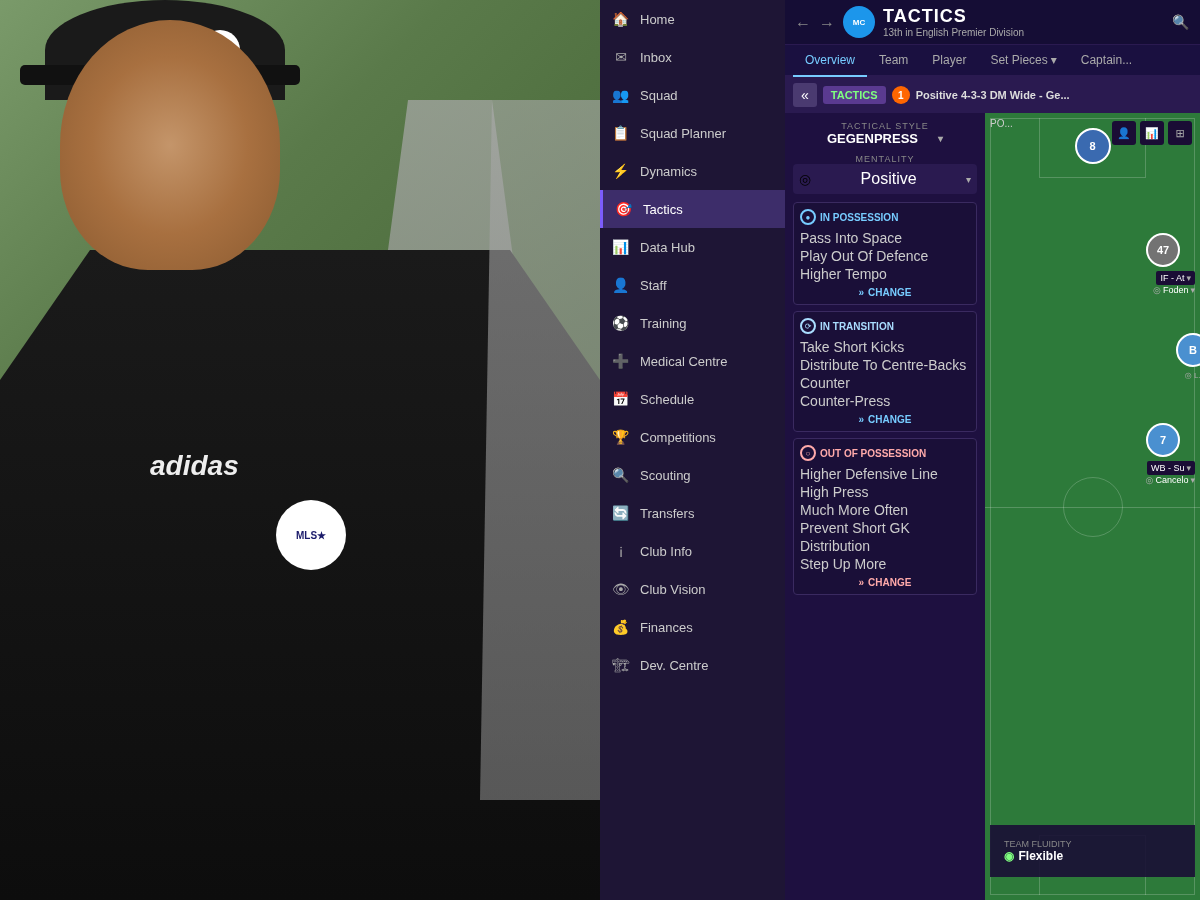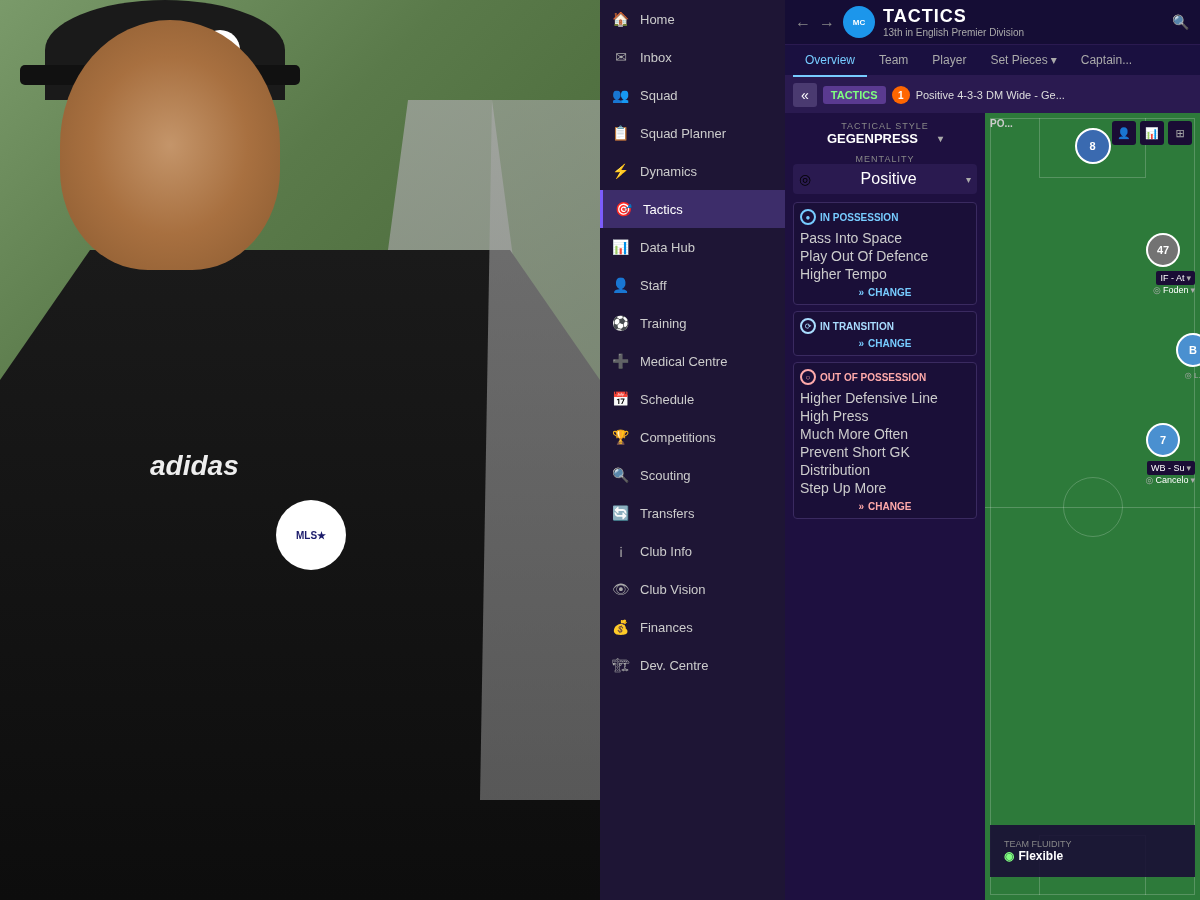--- a/index.html
+++ b/index.html
@@ -271,20 +271,21 @@
       display: flex;
       align-items: center;
       justify-content: center;
       font-size: 10px;
       font-weight: bold;
     }
     .tactics-name {
       color: #ddd;
       font-size: 11px;
       flex: 1;
+      font-weight: bold;
     }
 
     
     #tactics-main {
       display: flex;
       flex: 1;
       overflow: hidden;
     }
 
     
@@ -431,21 +432,21 @@
       font-size: 9px;
       text-align: center;
       white-space: nowrap;
     }
     .right-panel-header {
       position: absolute;
       top: 5px;
       right: 22px;
       color: #fff;
       font-size: 11px;
-      font-weight: bold;
+      font-weight: normal;
     }
     .pitch-icons {
       position: absolute;
       top: 8px;
       right: 8px;
       display: flex;
       gap: 4px;
     }
     .pitch-icon-btn {
       width: 24px;
@@ -662,20 +663,26 @@
             <span>»</span>
             <span>CHANGE</span>
           </div>
         </div>
 
         <div class="possession-section">
           <div class="poss-header">
             <div class="poss-icon" style="border-color:#adf;color:#adf;">⟳</div>
             <div class="poss-title" style="color:#adf;">IN TRANSITION</div>
           </div>
+          <div id="in-transition-items">
+              <div class="poss-item">Take Short Kicks</div>
+              <div class="poss-item">Distribute To Centre-Backs</div>
+              <div class="poss-item">Counter</div>
+              <div class="poss-item">Counter-Press</div>
+            </div>
           <div class="change-btn">
             <span>»</span>
             <span>CHANGE</span>
           </div>
         </div>
 
         <div class="possession-section">
           <div class="poss-header">
             <div class="poss-icon" style="border-color:#faa;color:#faa;">○</div>
             <div class="poss-title" style="color:#faa;">OUT OF POSSESSION</div>

